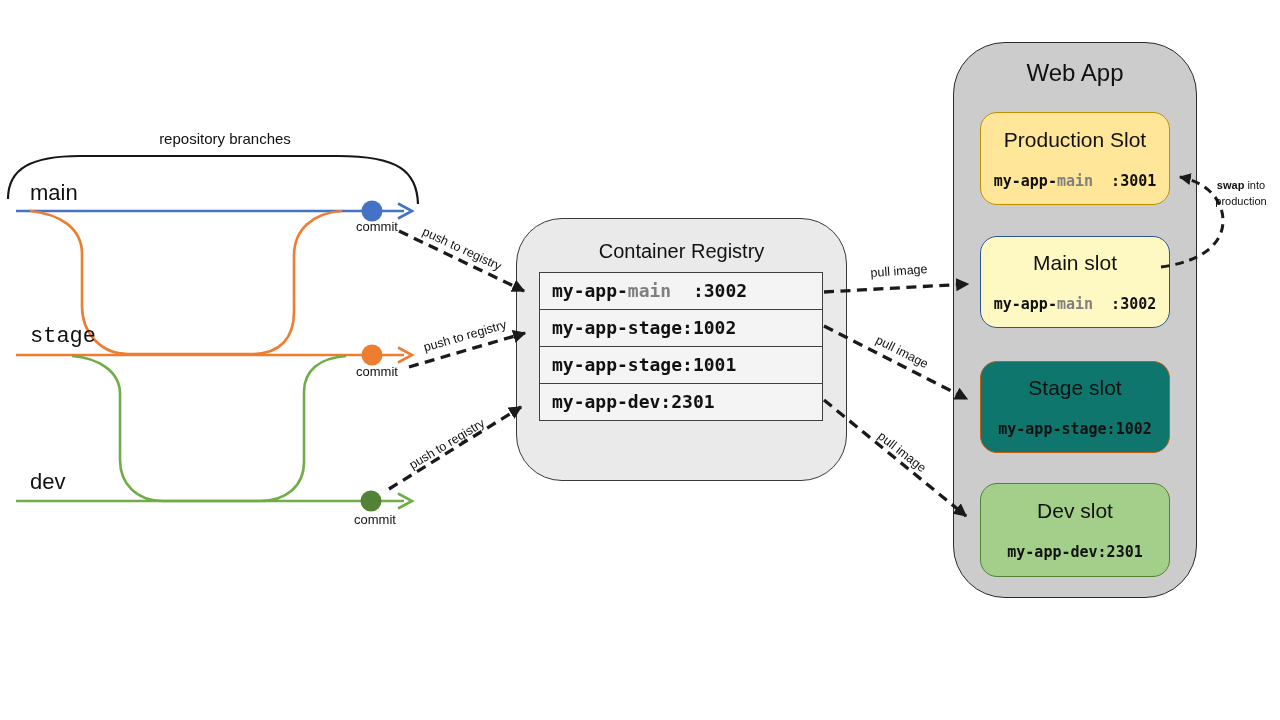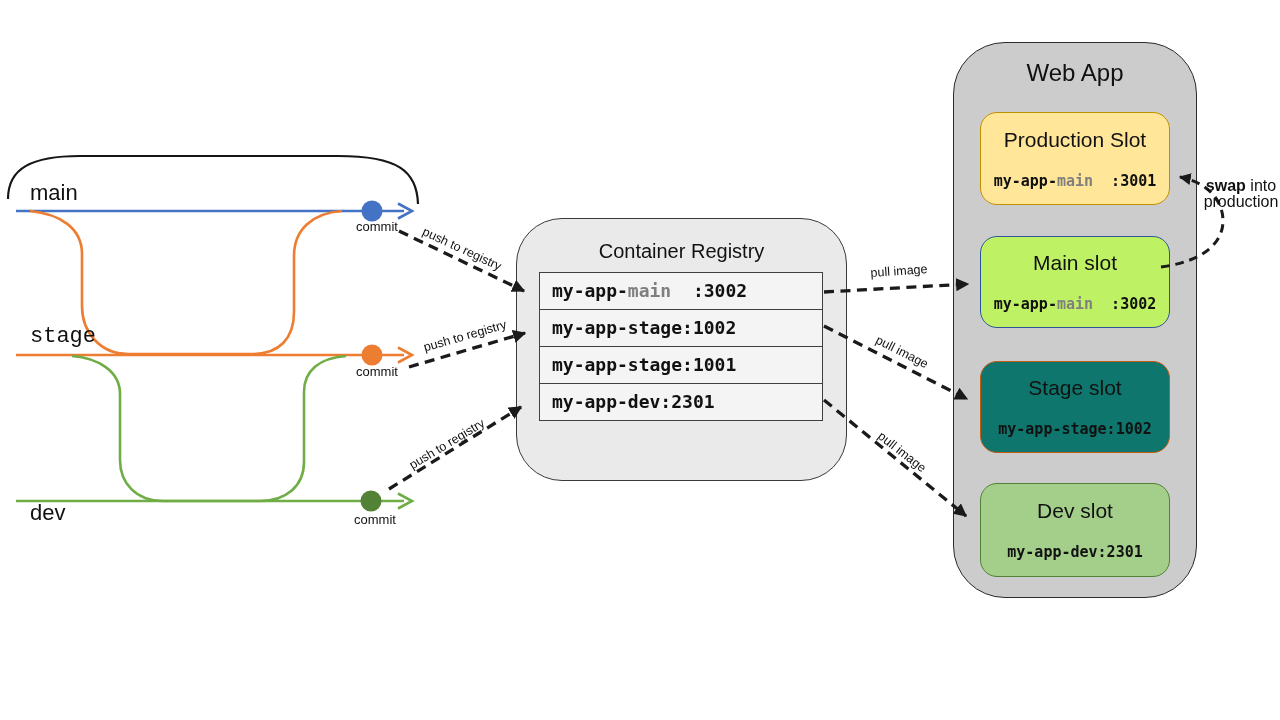--- a/index.html
+++ b/index.html
@@ -19,38 +19,38 @@
 
   
   #webapp-box{left:953px;top:42px;width:244px;height:556px;background:#CDCCCC;
               border:1.5px solid #2b2b2b;border-radius:52px;}
   #webapp-title{left:953px;top:59px;width:244px;text-align:center;font-size:24px;}
   .slot{left:980px;width:190px;border-radius:17px;display:flex;flex-direction:column;
         align-items:center;justify-content:center;gap:20px;}
   .slot-title{font-size:21px;}
   .slot-code{font-family:"DejaVu Sans Mono",monospace;font-size:15px;font-weight:600;white-space:pre;}
   #slot-production{top:112px;height:93px;background:#FFE699;border:1.6px solid #BF9000;}
-  #slot-main{top:236px;height:92px;background:#bef264;border:1.6px solid #2E5597;}
+  #slot-main{top:236px;height:92px;background:#fef9c3;border:1.6px solid #2E5597;}
   #slot-stage{top:361px;height:92px;background:#0f766e;border:1.6px solid #C55A11;}
   #slot-dev{top:483px;height:94px;background:#A4CF8A;border:1.6px solid #538135;align-items:center;}
 
   
   #repo-label{left:100px;top:130px;width:250px;text-align:center;font-size:15px;}
   .branch-label{left:30px;font-size:22px;}
-  #label-main{top:180px;} #label-stage{top:324px;font-family:Liberation Mono, monospace;} #label-dev{top:469px;margin-top:31px;}
+  #label-main{top:180px;} #label-stage{top:324px;font-family:Liberation Mono, monospace;} #label-dev{top:469px;}
   .commit-label{font-size:13px;transform:translateX(-50%);}
   #commit-main{left:377px;top:219px;} #commit-stage{left:377px;top:364px;} #commit-dev{left:375px;top:512px;}
   .rot{font-size:12.5px;white-space:nowrap;transform-origin:center;}
   #push1{left:462px;top:249px;transform:translate(-50%,-50%) rotate(25deg);}
   #push2{left:465px;top:336px;transform:translate(-50%,-50%) rotate(-16deg);}
   #push3{left:447px;top:444px;transform:translate(-50%,-50%) rotate(-31deg);}
   #pull1{left:899px;top:271px;transform:translate(-50%,-50%) rotate(-4deg);}
   #pull2{left:902px;top:352px;transform:translate(-50%,-50%) rotate(27deg);}
   #pull3{left:902px;top:452px;transform:translate(-50%,-50%) rotate(38deg);}
-  #swap-label{left:1202px;top:178px;width:78px;font-size:16px;line-height:15.5px;text-align:center;}
+  #swap-label{left:1202px;top:178px;width:78px;font-size:11px;line-height:15.5px;text-align:center;}
   #swap-label .b{font-weight:bold;}
 
   svg.overlay{position:absolute;left:0;top:0;pointer-events:none;}
 </style>
 </head>
 <body>
 
 <div class="canvas">
 
   <div class="abs" id="registry-box"></div>
@@ -109,20 +109,21 @@
     <path d="M 409,367 L 525,333" stroke="#1a1a1a" stroke-width="3.3" stroke-dasharray="10 6.5" fill="none" marker-end="url(#ah)"></path>
     <path d="M 389,489 L 521,407" stroke="#1a1a1a" stroke-width="3.3" stroke-dasharray="10 6.5" fill="none" marker-end="url(#ah)"></path>
 
     <path d="M 824,292 L 968,284" stroke="#1a1a1a" stroke-width="3.3" stroke-dasharray="10 6.5" fill="none" marker-end="url(#ah)"></path>
     <path d="M 824,326 L 967,399" stroke="#1a1a1a" stroke-width="3.3" stroke-dasharray="10 6.5" fill="none" marker-end="url(#ah)"></path>
     <path d="M 824,400 L 966,516" stroke="#1a1a1a" stroke-width="3.3" stroke-dasharray="10 6.5" fill="none" marker-end="url(#ah)"></path>
 
     <path d="M 1161,267 C 1206,261 1223,241 1223,221 C 1223,199 1206,182 1180,177" stroke="#1a1a1a" stroke-width="3" stroke-dasharray="8.5 6" fill="none" marker-end="url(#ah)"></path>
   </svg>
 
+  <div class="abs" id="repo-label">repository branches</div>
 
   <div class="abs branch-label" id="label-main">main</div>
   <div class="abs branch-label" id="label-stage">stage</div>
   <div class="abs branch-label" id="label-dev">dev</div>
 
   <div class="abs commit-label" id="commit-main">commit</div>
   <div class="abs commit-label" id="commit-stage">commit</div>
   <div class="abs commit-label" id="commit-dev">commit</div>
 
   <div class="abs rot" id="push1">push to registry</div>

